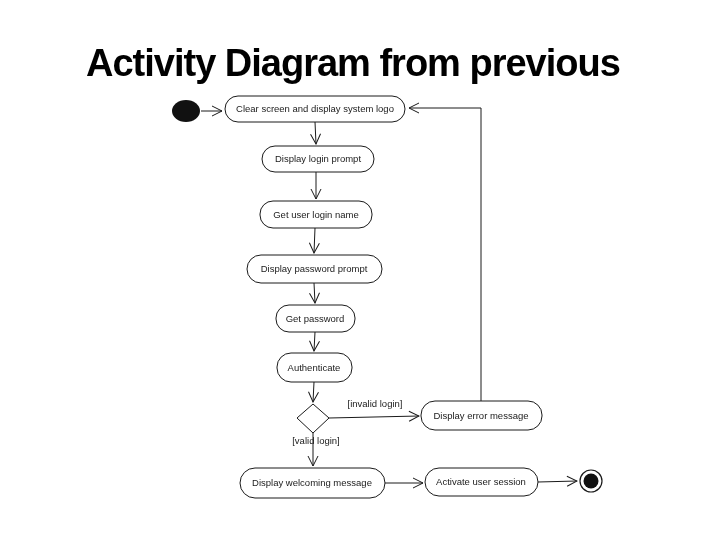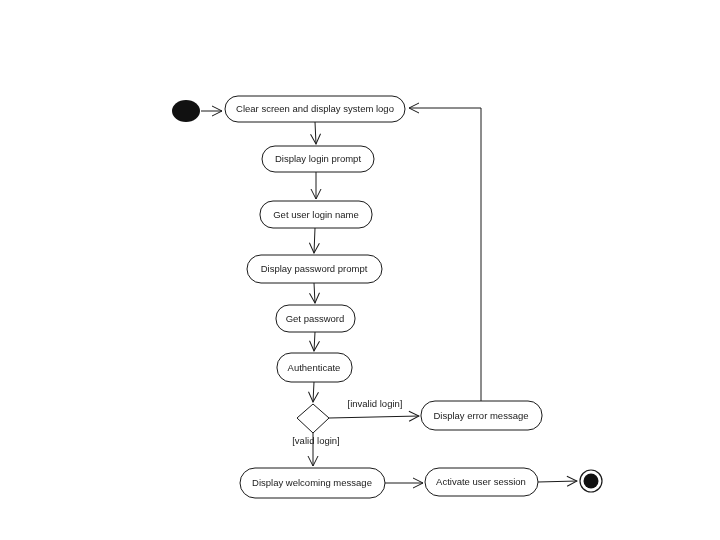--- a/index.html
+++ b/index.html
@@ -40,20 +40,21 @@
   }
   .start-fill { fill: #111111; stroke: none; }
   .end-outer { fill: #ffffff; stroke: #1a1a1a; stroke-width: 1.2; }
   .end-inner { fill: #111111; stroke: none; }
 </style>
 </head>
 <body>
 
 <div class="slide">
 
+  <h1 class="slide-title">Activity Diagram from previous</h1>
 
   <svg class="diagram" width="720" height="540" viewBox="0 0 720 540">
 
     <defs>
       <marker id="arrowOpen" viewBox="0 0 12 12" refX="11" refY="6" markerWidth="12" markerHeight="12" orient="auto" markerUnits="userSpaceOnUse">
         <path d="M1,1 L11,6 L1,11" fill="none" stroke="#1a1a1a" stroke-width="1"></path>
       </marker>
     </defs>
 
     <line class="edge" x1="201" y1="111" x2="222" y2="111" marker-end="url(#arrowOpen)"></line>

